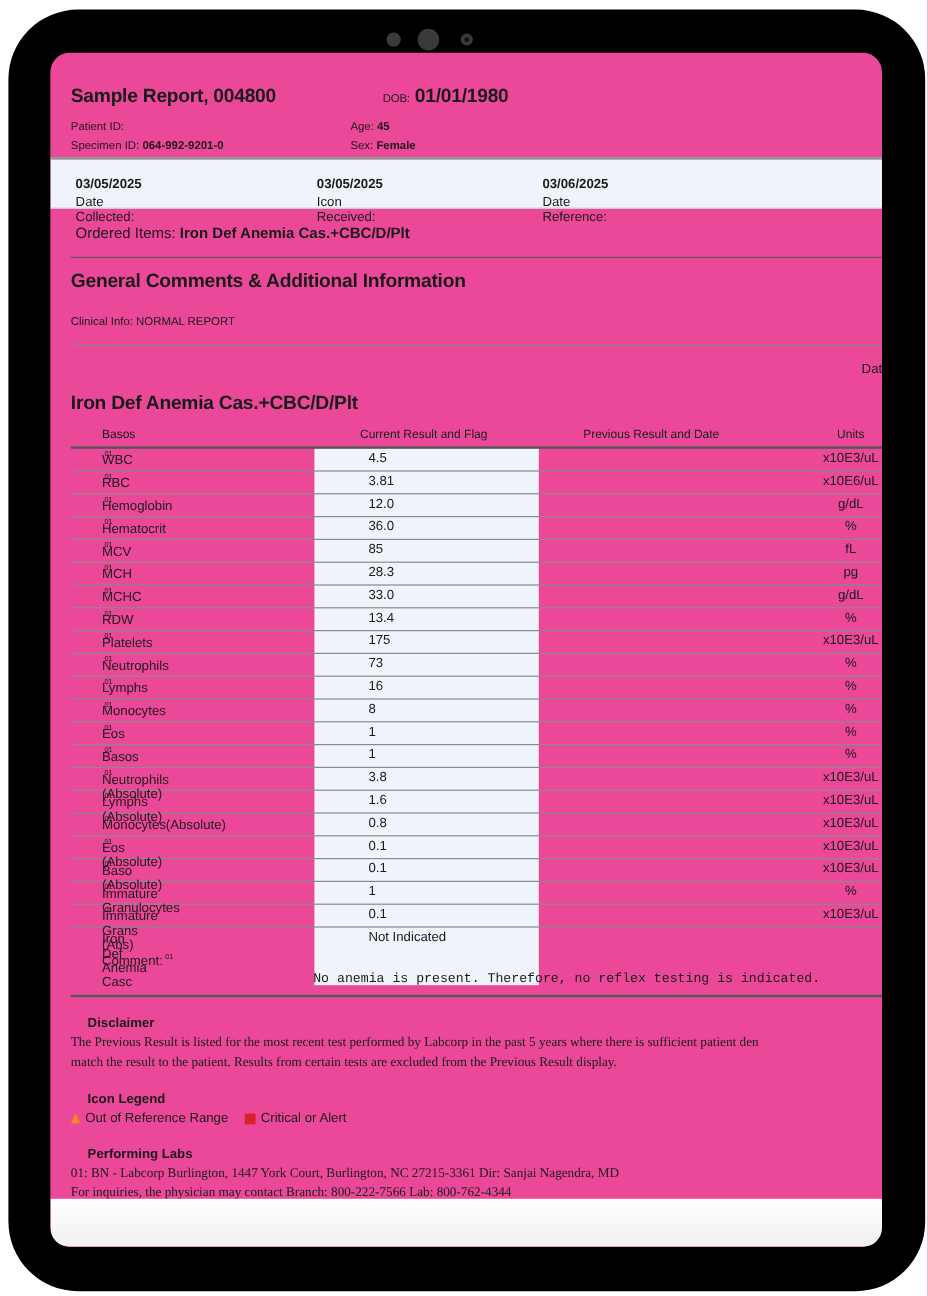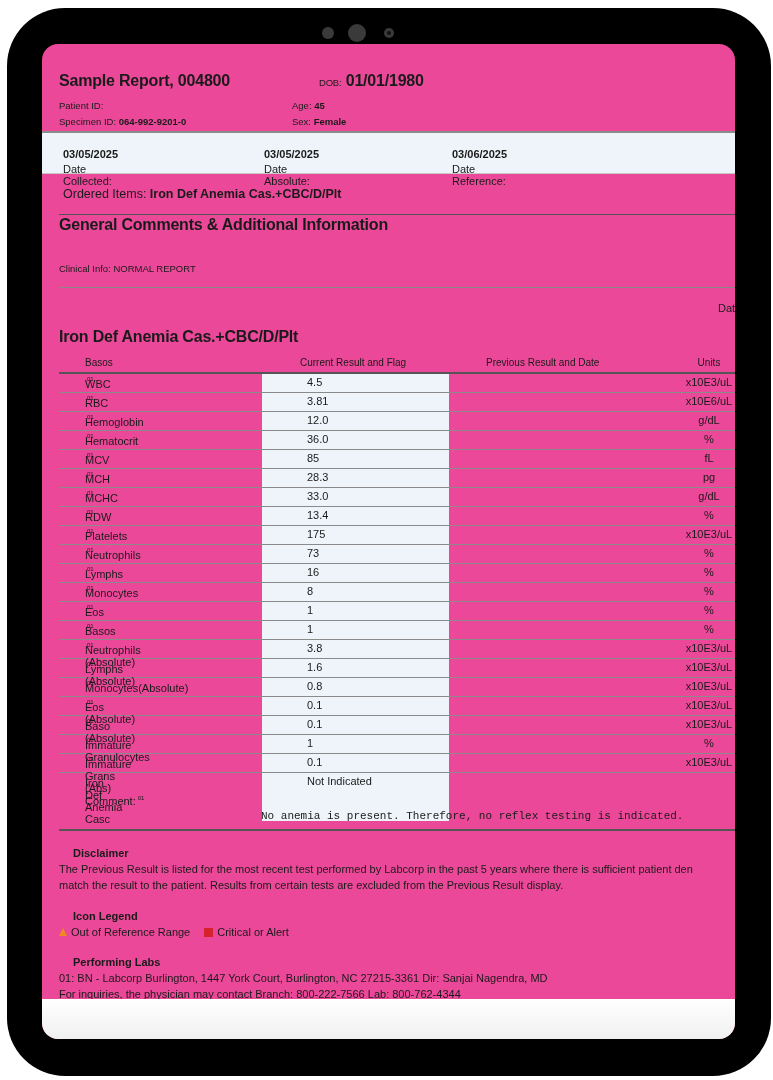--- a/index.html
+++ b/index.html
@@ -62,21 +62,21 @@
   .c-prev { left: 427px; }
   .c-units { right: 0; width: 80px; text-align: center; }
   .th .c-res { left: 241px; }
   .comment-row { position: relative; height: 38px; border-bottom: 2px solid #555; font-size: 11px; }
   .comment-row .lbl { position: absolute; left: 26px; top: 4px; }
   .comment-row .lbl sup { font-size: 6px; margin-left: 2px; vertical-align: 5px; }
   .comment-row .txt { position: absolute; left: 202px; top: 19px; font-family: "Liberation Mono", "DejaVu Sans Mono", monospace; font-size: 11px; white-space: nowrap; }
 
   .footer { position: absolute; left: 0; top: 801px; width: 700px; font-size: 11px; line-height: 16px; }
   .footer h4 { margin: 0; font-size: 11px; font-weight: bold; padding-left: 14px; }
-  .footer p { margin: 0; white-space: nowrap; }
+  .footer p { margin: 0; white-space: nowrap; font-family: Liberation Serif, serif; }
   .legend-row { display: flex; align-items: center; gap: 4px; }
   .tri { width: 0; height: 0; border-left: 4px solid transparent; border-right: 4px solid transparent; border-bottom: 8px solid #f08a1e; display: inline-block; }
   .sq { width: 9px; height: 9px; background: #d6222c; display: inline-block; margin-left: 10px; }
 </style>
 </head>
 <body>
 
 <div class="bezel">
   <div class="cam c1"></div>
   <div class="cam c2"></div>
@@ -94,28 +94,28 @@
       </div>
       <div class="col col2">
         <div class="big"><span class="dob-lbl">DOB:</span> <span>01/01/1980</span></div>
         <div class="small"><span>Age:</span> <b>45</b></div>
         <div class="small"><span>Sex:</span> <b>Female</b></div>
       </div>
     </div>
 
     <div class="date-band">
       <span class="d1"><span>Date Collected:</span> <b>03/05/2025</b></span>
-      <span class="d2"><span>Date Absolute:</span> <b>03/05/2025</b></span>
+      <span class="d2"><span>Icon Received:</span> <b>03/05/2025</b></span>
       <span class="d3"><span>Date Reference:</span> <b>03/06/2025</b></span>
     </div>
 
     <div class="ordered"><span>Ordered Items:</span> <b>Iron Def Anemia Cas.+CBC/D/Plt</b></div>
     <div class="rule" style="top:170px;"></div>
 
-    <div class="section-title" style="top:172px;">General Comments &amp; Additional Information</div>
+    <div class="section-title" style="top:182px;">General Comments &amp; Additional Information</div>
     <div class="clinical">Clinical Info: NORMAL REPORT</div>
     <div class="rule" style="top:243px; border-top-color:#888;"></div>
     <div class="dat">Dat</div>
 
     <div class="section-title" style="top:284px;">Iron Def Anemia Cas.+CBC/D/Plt</div>
 
     <div class="tbl">
       <div class="res-bg"></div>
       <div class="th">
         <span class="c-test">Basos</span>

